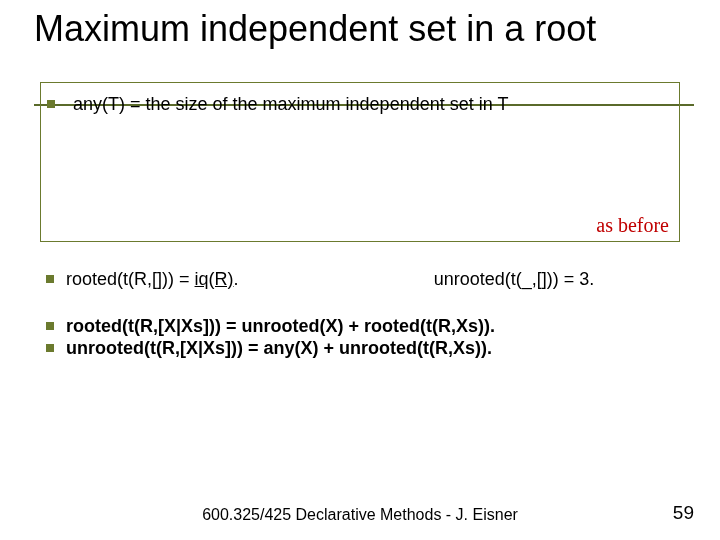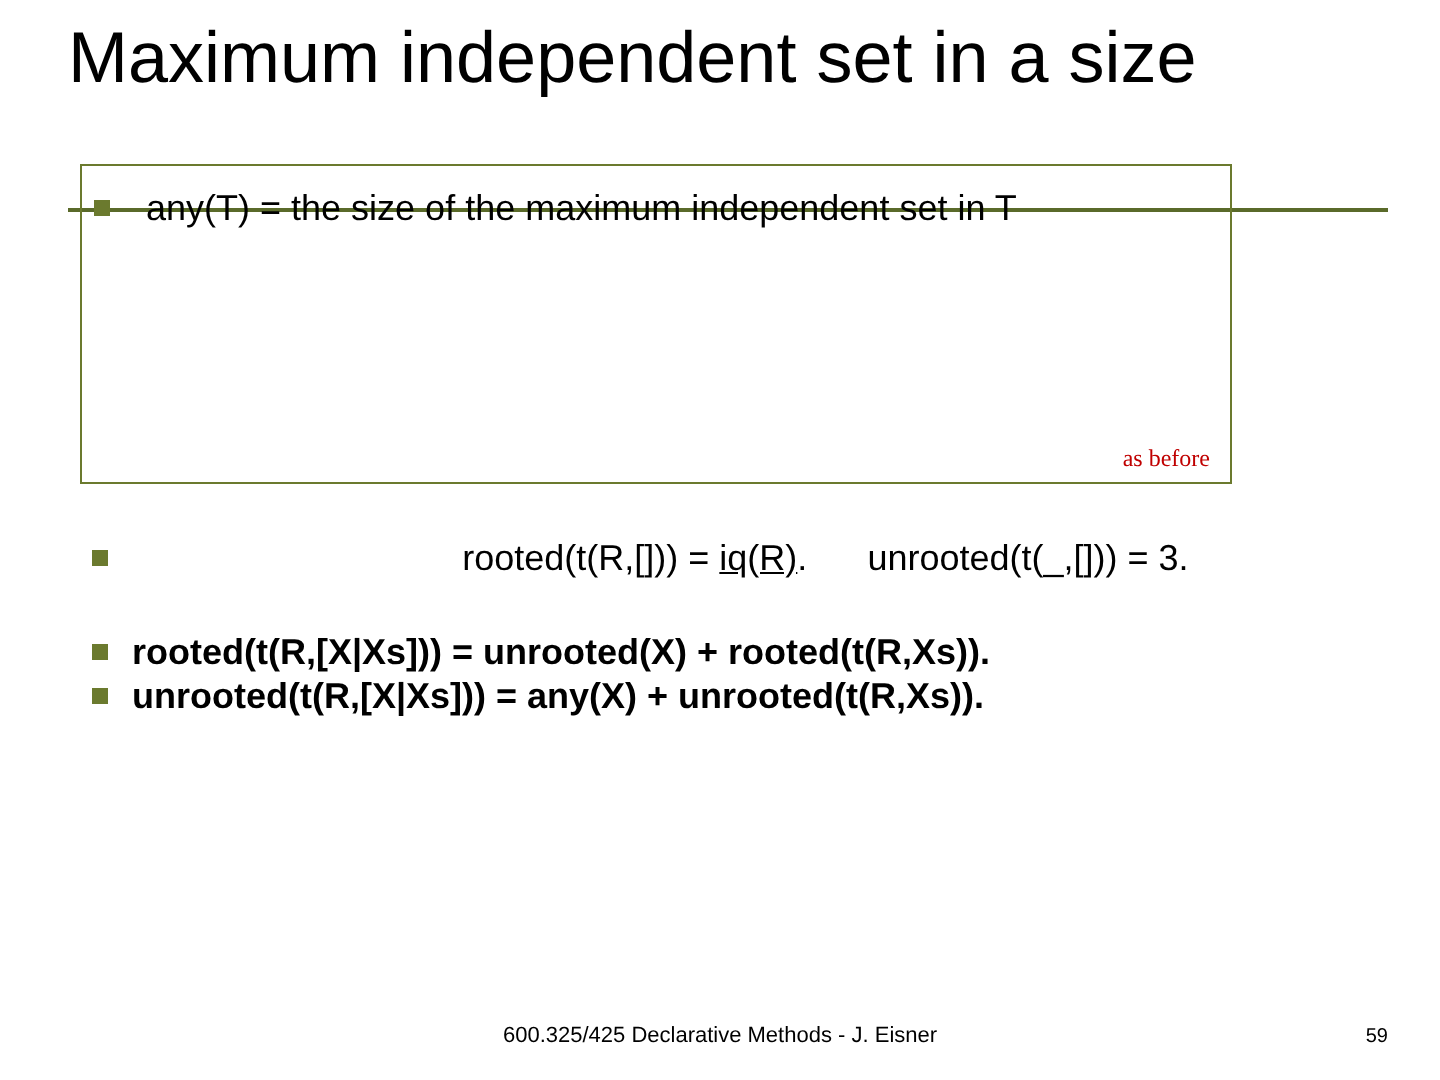--- a/index.html
+++ b/index.html
@@ -31,21 +31,21 @@
     left: 34px;
     top: 104px;
     width: 660px;
     height: 2px;
     background: #5a6a2a;
   }
   .box {
     position: absolute;
     left: 40px;
     top: 82px;
-    width: 576px;
+    width: 640px;
     height: 160px;
     border: 1.5px solid #6b7a2e;
     box-sizing: border-box;
     padding: 10px 8px 8px 6px;
   }
   .list {
     list-style: none;
     margin: 0;
     padding: 0;
   }
@@ -68,32 +68,31 @@
   }
   .box .li::before {
     left: 0px;
   }
   .col-line {
     display: flex;
     gap: 30px;
   }
   .col-line .left {
     flex: 0 0 55%;
-    text-align: right;
   }
   .col-line .right {
     flex: 1;
   }
   .iq {
     text-decoration: underline;
   }
   .asbefore {
     color: #c00000;
     font-family: "Comic Sans MS", cursive;
-    font-size: 12px;
+    font-size: 20px;
     position: absolute;
     right: 10px;
     bottom: 4px;
   }
   .lower {
     position: absolute;
     left: 40px;
     top: 268px;
     width: 640px;
   }
@@ -103,37 +102,37 @@
   .lower .li.tight {
     margin-bottom: 0px;
     font-weight: bold;
   }
   .footer {
     position: absolute;
     bottom: 16px;
     left: 0;
     width: 720px;
     text-align: center;
-    font-size: 11px;
+    font-size: 16px;
     color: #000;
   }
   .pagenum {
     position: absolute;
     bottom: 16px;
     right: 26px;
-    font-size: 10px;
+    font-size: 19px;
     color: #000;
   }
 </style>
 </head>
 <body>
 
 <div class="slide">
 
-  <h1 class="title">Maximum independent set in a size</h1>
+  <h1 class="title">Maximum independent set in a root</h1>
   <div class="title-underline"></div>
 
   <div class="box">
     <ul class="list">
       <li class="li"><span>any(T) = the size of the maximum independent set in T</span></li>
     </ul>
     <div class="asbefore">as before</div>
   </div>
 
   <div class="lower">

